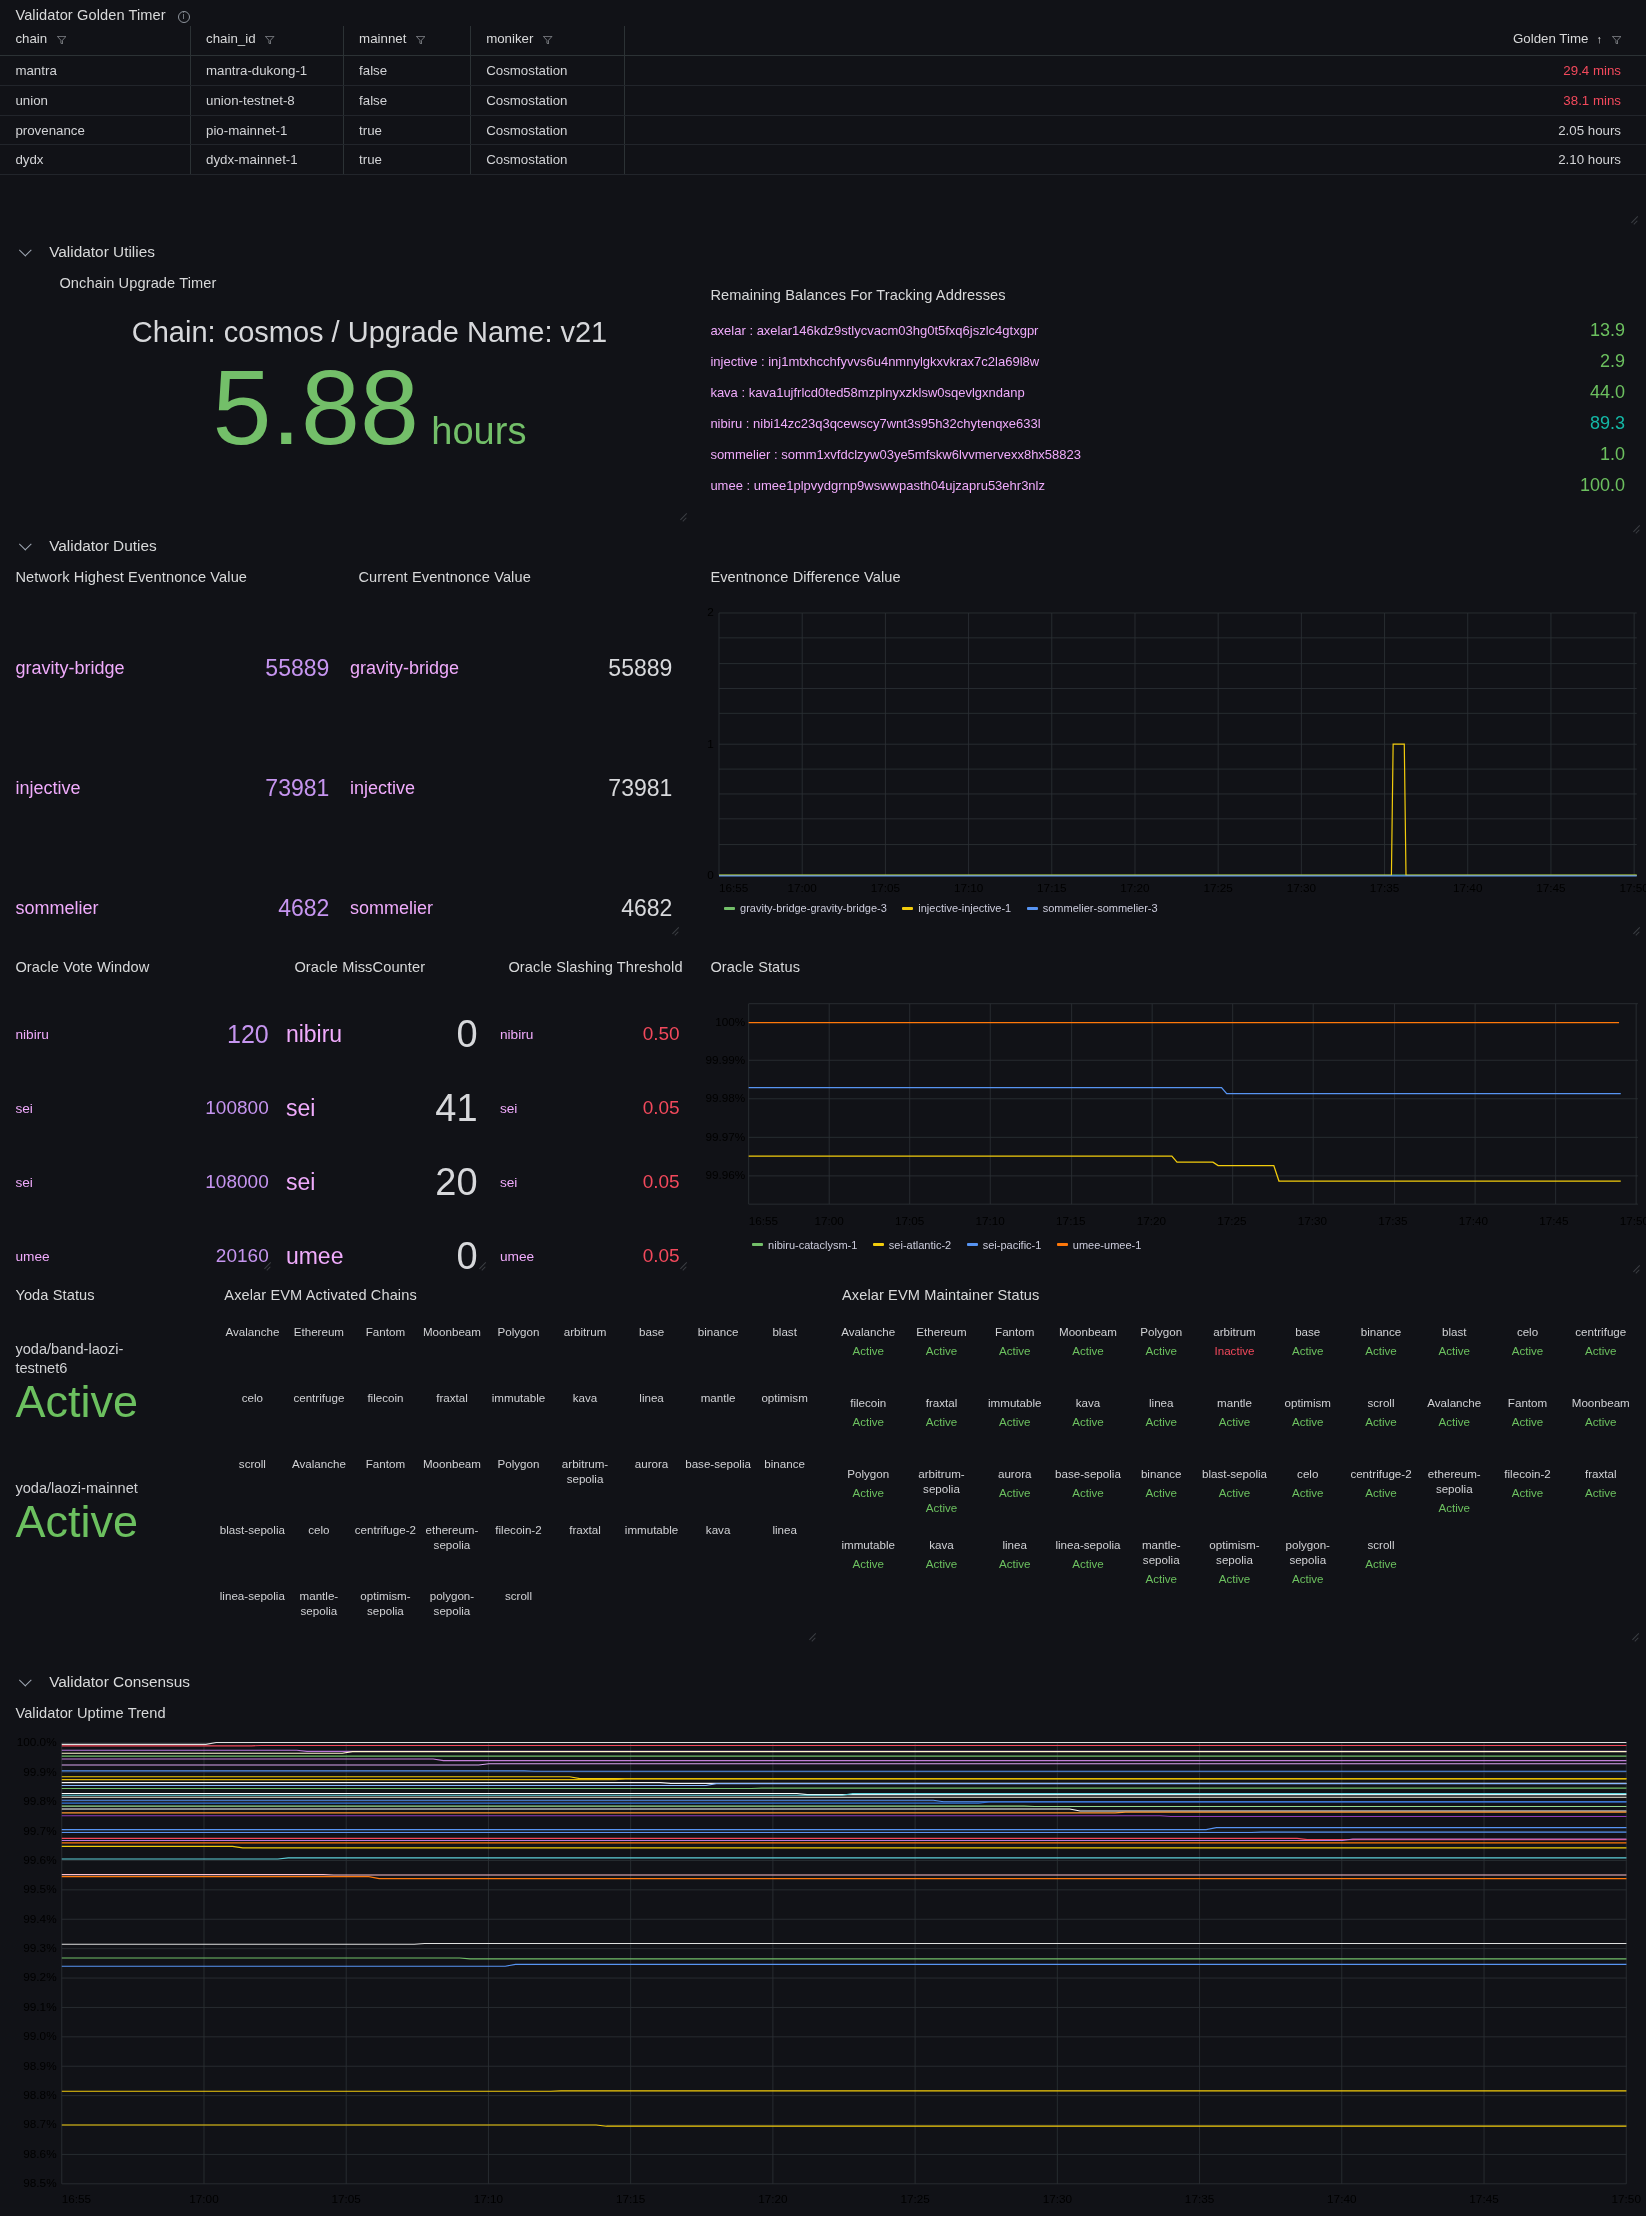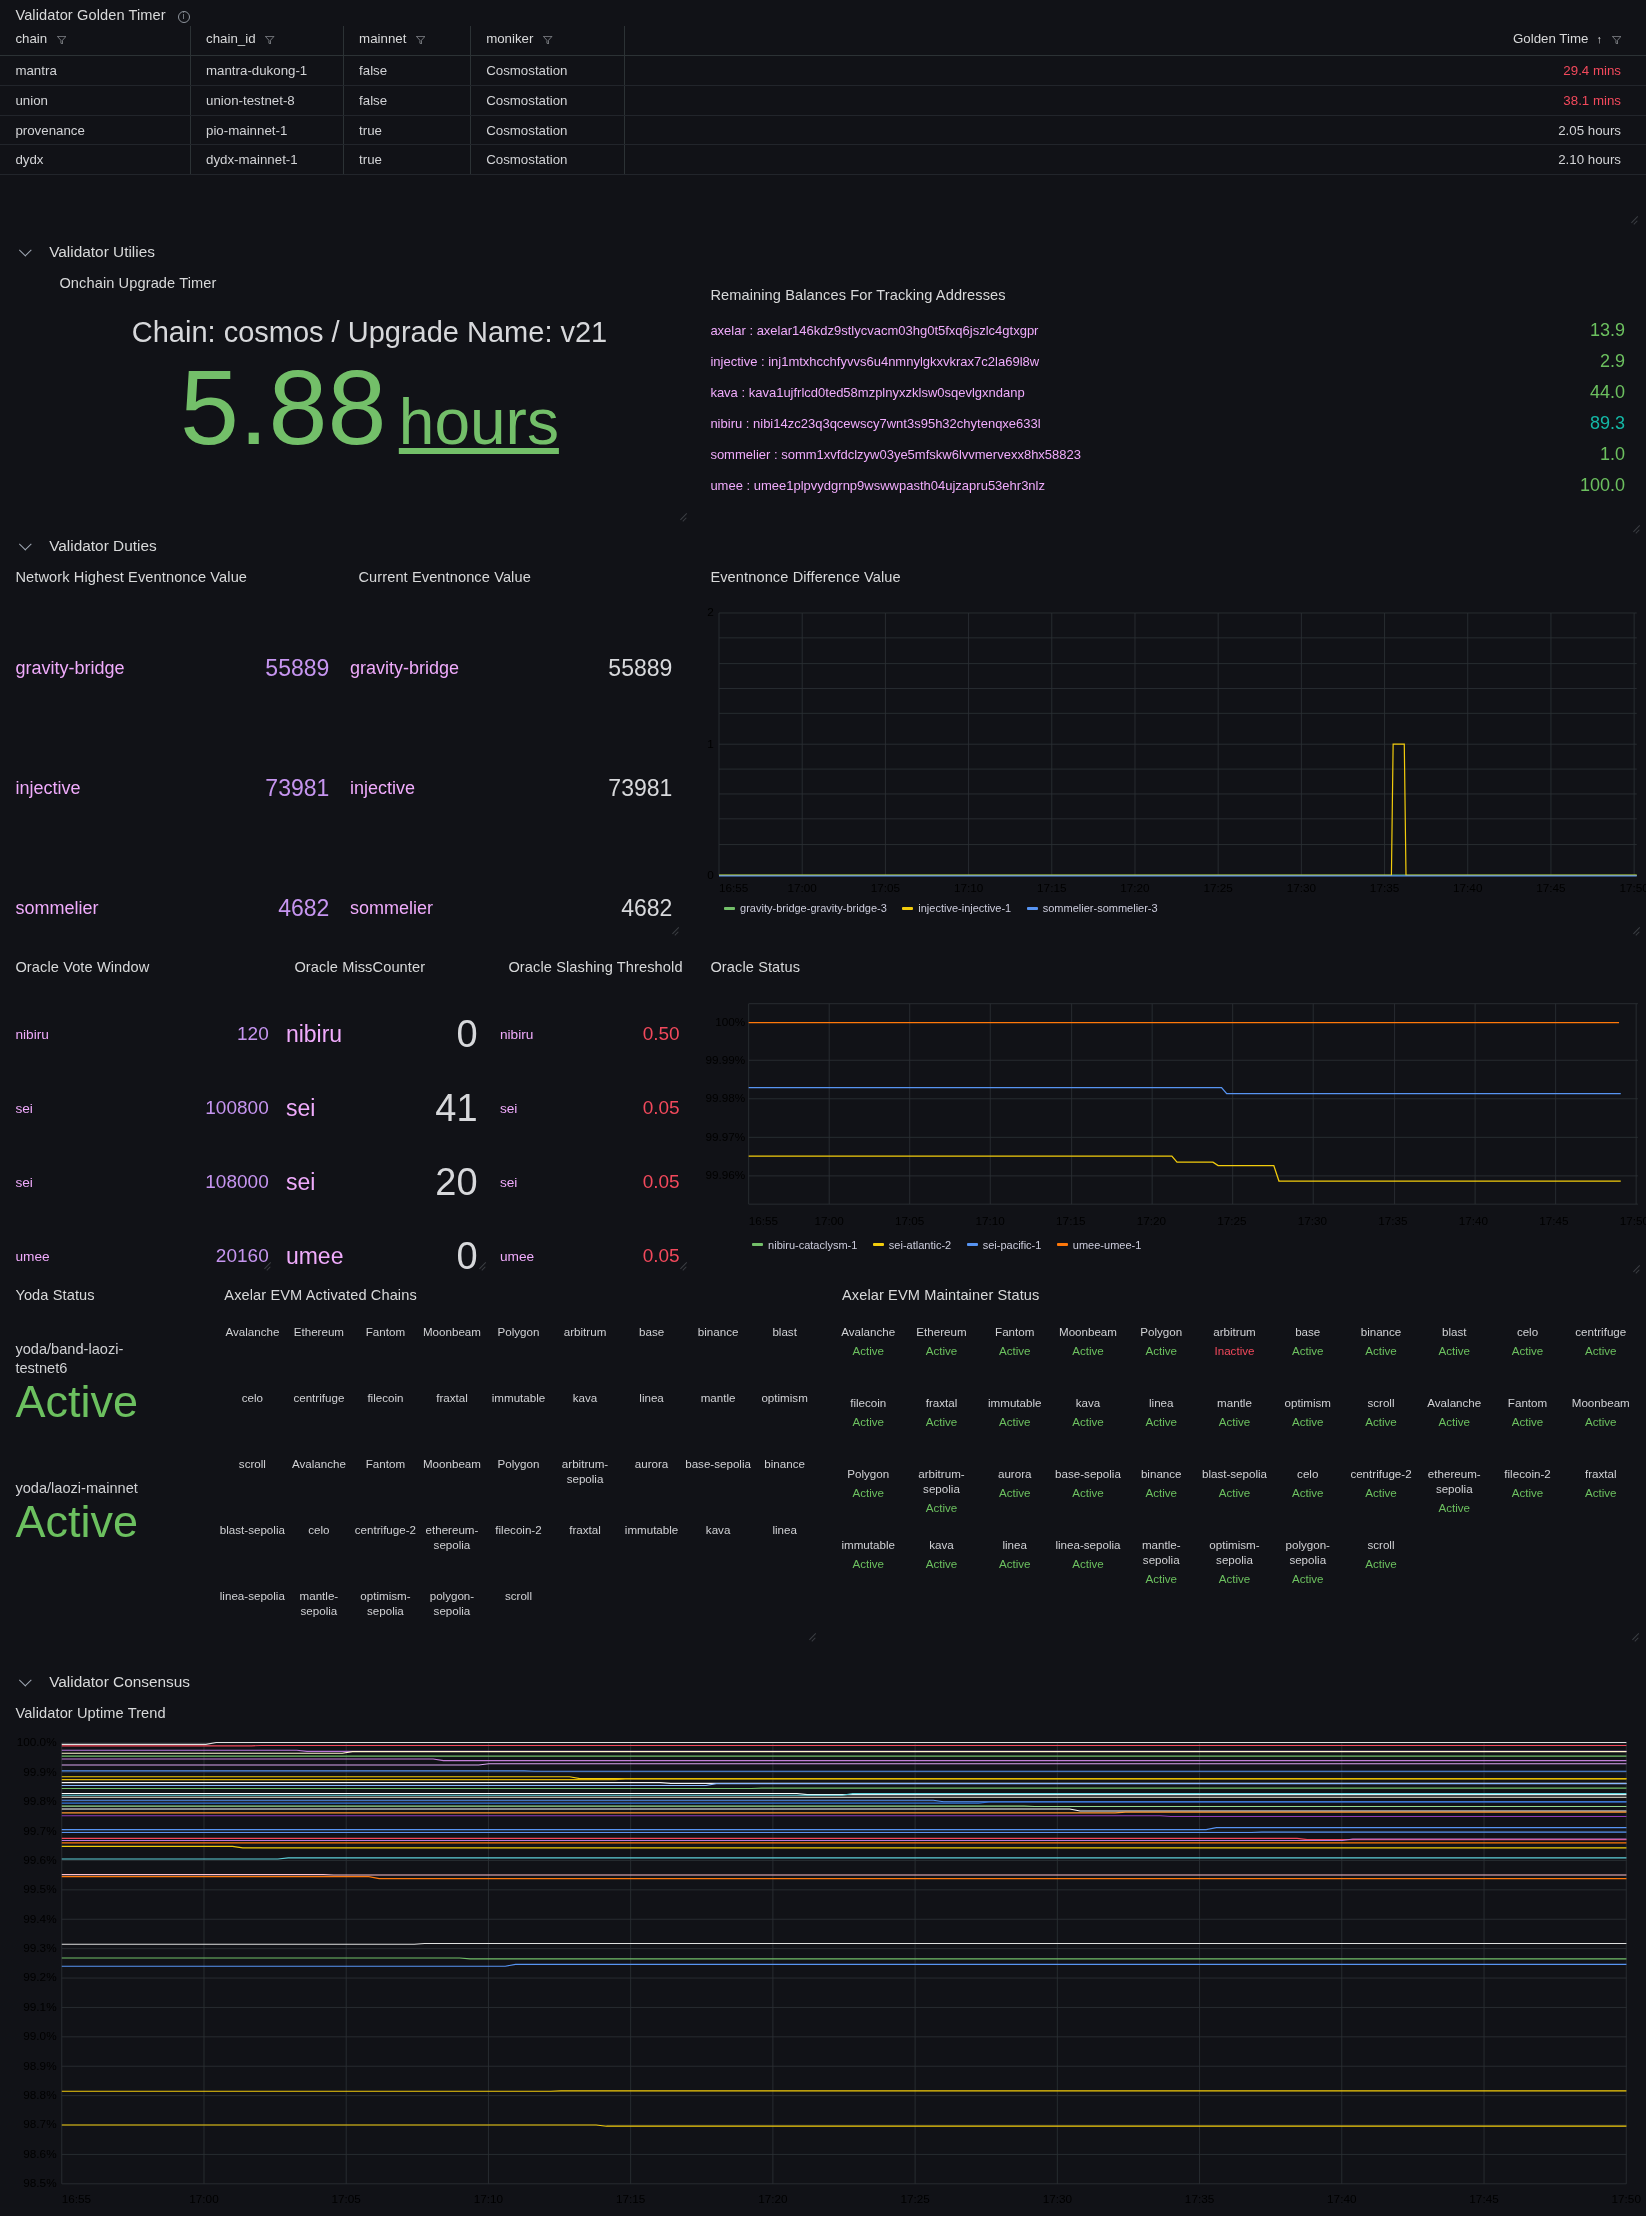--- a/index.html
+++ b/index.html
@@ -166,21 +166,21 @@
   <span class="chev"></span>
   <span>Validator Utilies</span>
 </div>
 
 <div style="position:absolute; left:0; top:268px; width:695px; height:257px;padding-left:44px;">
   <div class="panel-title">Onchain Upgrade Timer</div>
   <div style="text-align:center; margin-top:22px;">
     <div style="font-size:29px; color:#d7d8db;">Chain: cosmos / Upgrade Name: v21</div>
     <div style="margin-top:5.1px; color:#73bf69; line-height:1;">
       <span style="font-size:106px; font-weight:400;">5.88</span>
-      <span style="font-size:64px; margin-left:8.6px;text-decoration:underline;">hours</span>
+      <span style="font-size:38px; margin-left:8.6px;">hours</span>
     </div>
   </div>
   <div class="resize-handle" style="top:242px; left:679px;"></div>
 </div>
 
 <div style="position:absolute; left:695px; top:280px; width:952px; height:257px;">
   <div class="panel-title">Remaining Balances For Tracking Addresses</div>
   <div id="bal-list" style="margin-top:8.6px;">
       <div class="statrow" style="padding: 0px 22px 0px 15.4px; height: 31px; font-size: 13px;">
         <span class="k">axelar : axelar146kdz9stlycvacm03hg0t5fxq6jszlc4gtxgpr</span>
@@ -323,21 +323,21 @@
     </div>
   </div>
   <div class="resize-handle" style="top:362px; left:937px;"></div>
 </div>
 
 <div style="position:absolute; left:0; top:952px; width:279px; height:326px;">
   <div class="panel-title">Oracle Vote Window</div>
   <div id="ovw-list" style="margin-top:19px;">
       <div class="statrow" style="padding: 0px 10.3px 0px 15.4px; height: 74px;">
         <span class="k" style="font-size:13.7px;">nibiru</span>
-        <span class="v" style="color:#c695f0; font-size:19px;">120</span>
+        <span class="v" style="color:#c695f0; font-size:25px;">120</span>
       </div>
       <div class="statrow" style="padding: 0px 10.3px 0px 15.4px; height: 74px;">
         <span class="k" style="font-size:13.7px;">sei</span>
         <span class="v" style="color:#c695f0; font-size:19px;">100800</span>
       </div>
       <div class="statrow" style="padding: 0px 10.3px 0px 15.4px; height: 74px;">
         <span class="k" style="font-size:13.7px;">sei</span>
         <span class="v" style="color:#c695f0; font-size:19px;">108000</span>
       </div>
       <div class="statrow" style="padding: 0px 10.3px 0px 15.4px; height: 74px;">

